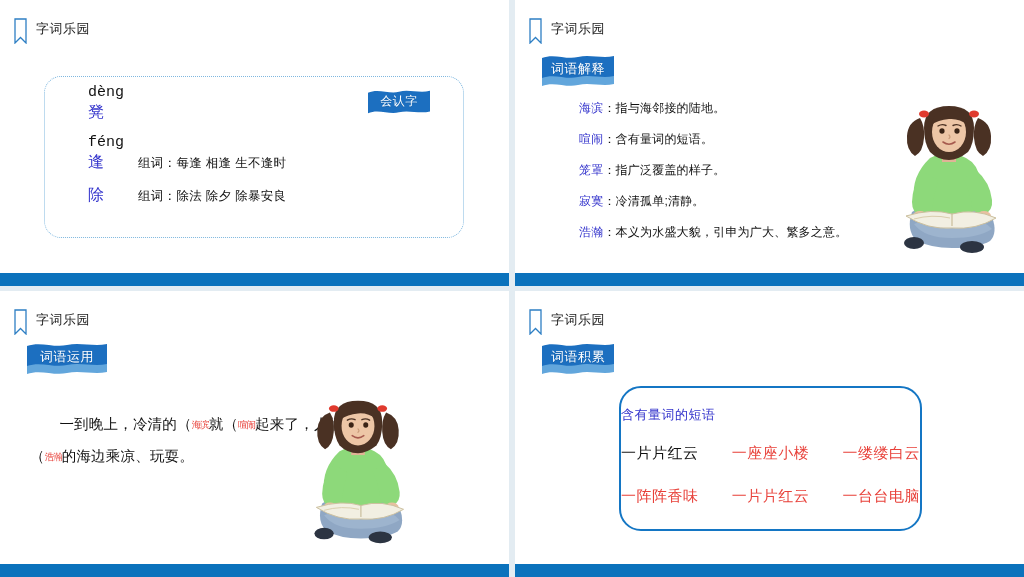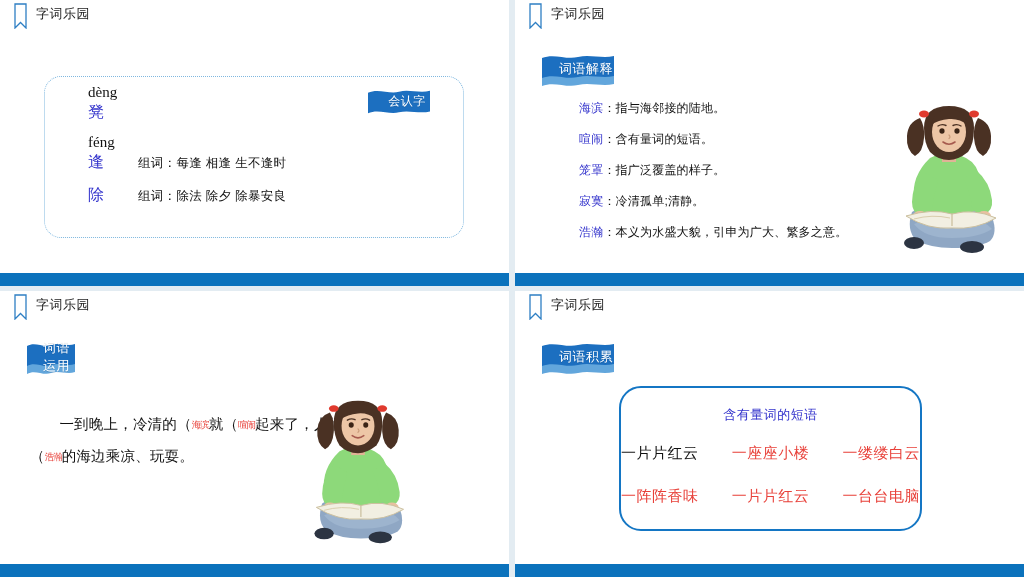--- a/index.html
+++ b/index.html
@@ -28,87 +28,86 @@
   .slide.p4{width:509px;height:286px;margin:3px 0 0 5px;}
 
   
   .bluebar{
     position:absolute;left:0;right:0;bottom:0;height:13px;
     background:#0B72BC;
   }
 
   
   .hdr{
-    position:absolute;left:14px;top:3px;
+    position:absolute;left:14px;top:18px;
     display:flex;align-items:flex-start;gap:9px;
   }
   .bookmark{width:13px;height:26px;display:block;}
   .hdr-title{
     font-size:13px;color:#222;line-height:15px;
     padding-top:3px;letter-spacing:.5px;
   }
 
   
   .banner{position:absolute;width:70px;height:30px;}
   .banner svg{display:block;width:100%;height:100%;overflow:visible;}
   .banner .btxt{
     position:absolute;left:0;right:0;top:0;bottom:0;
     display:flex;align-items:center;justify-content:center;
     color:#fff;font-size:13px;letter-spacing:.5px;
     padding-bottom:3px;
     text-shadow:0 1px 0 rgba(0,0,0,.12);
-    padding-left:16px;
   }
 
   
   .dashbox{
     position:absolute;left:44px;top:76px;width:420px;height:162px;
     border:1.4px dotted #7FB7DF;border-radius:17px;
     box-sizing:border-box;
   }
   .charlist{position:absolute;left:88px;top:84px;}
   .centry{position:relative;height:50px;}
   .pinyin{
     font-size:15px;color:#111;line-height:17px;
-    font-family:Liberation Serif, serif;
+    font-family:Liberation Mono, monospace;
   }
   .crow{display:flex;align-items:baseline;margin-top:1px;}
   .hanzi{
     font-size:16px;color:#3333CC;width:50px;
     font-weight:500;
   }
   .zuci{font-size:12.5px;color:#111;white-space:nowrap;letter-spacing:.3px;}
   .banner1{left:368px;top:89px;width:62px;height:28px;}
   .banner1 .btxt{font-size:12px;}
 
   
   .banner2{left:27px;top:55px;width:72px;height:31px;}
   .deflist{position:absolute;left:64px;top:100px;width:330px;}
   .defrow{
     font-size:12px;line-height:16px;color:#111;
     margin-bottom:15px;white-space:nowrap;letter-spacing:.2px;
   }
   .defword{color:#3333CC;}
 
   
-  .banner3{left:27px;top:340px;width:48px;height:31px;}
+  .banner3{left:27px;top:340px;width:80px;height:31px;}
   .usage{
     position:absolute;left:30px;top:406px;width:330px;
     font-size:14.5px;line-height:30px;color:#111;letter-spacing:.2px;
   }
   .ans{color:#E8413A;font-size:9.5px;position:relative;top:-1px;letter-spacing:-1px;}
 
   
   .banner4{left:27px;top:340px;width:72px;height:31px;}
   .roundbox{
     position:absolute;left:104px;top:383px;width:303px;height:145px;
     border:2px solid #1476C4;border-radius:22px;box-sizing:border-box;
   }
   .rb-title{
-    position:absolute;left:0;right:0;top:18px;text-align:center;
+    position:absolute;left:0;right:0;top:18px;
     font-size:13px;color:#3333CC;letter-spacing:.5px;
   }
   .rb-row{
     position:absolute;left:0;right:0;
     display:flex;justify-content:space-between;
     font-size:15px;letter-spacing:.5px;
   }
   .rb-row.r1{top:56px;}
   .rb-row.r2{top:99px;}
   .rb-black{color:#111;}

